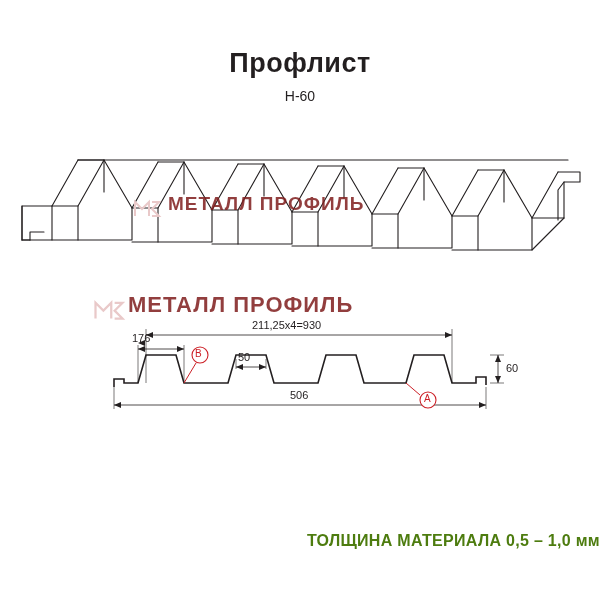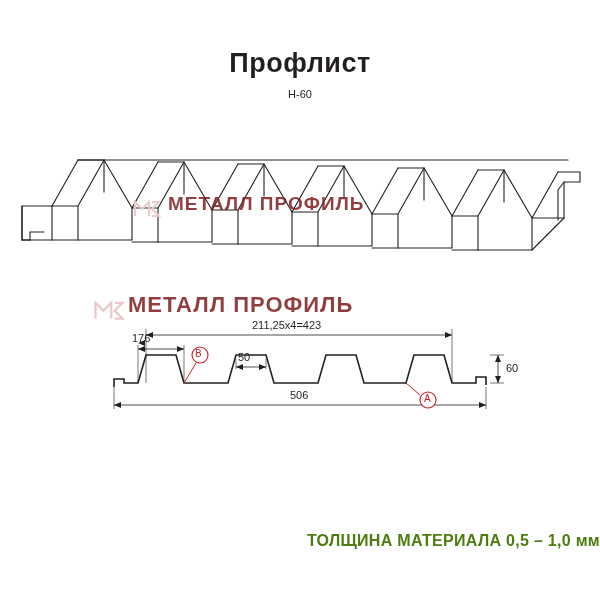--- a/index.html
+++ b/index.html
@@ -30,21 +30,21 @@
     font-weight: bold;
     letter-spacing: 0.5px;
     color: #231f20;
   }
   .subtitle {
     position: absolute;
     top: 88px;
     left: 0;
     width: 600px;
     text-align: center;
-    font-size: 11px;
+    font-size: 14px;
     color: #231f20;
   }
   .footer-note {
     position: absolute;
     top: 532px;
     left: 0;
     width: 600px;
     text-align: right;
     font-size: 16px;
     font-weight: bold;
@@ -213,21 +213,21 @@
       <path d="M398 78 l-3 -7 h6 z" fill="#231f20" stroke="none"></path>
 
       <path d="M84 78 L96 58" stroke="#cc2027" stroke-width="1"></path>
       <circle cx="100" cy="50" r="8" stroke="#cc2027" stroke-width="1.1" fill="#ffffff"></circle>
 
       <path d="M306 78 L320 90" stroke="#cc2027" stroke-width="1"></path>
       <circle cx="328" cy="95" r="8" stroke="#cc2027" stroke-width="1.1" fill="#ffffff"></circle>
     </svg>
 
     <div class="lbl" style="left:32px;top:27px;">176</div>
-    <div class="lbl" style="left:152px;top:14px;">211,25х4=423</div>
+    <div class="lbl" style="left:152px;top:14px;">211,25х4=930</div>
     <div class="lbl" style="left:138px;top:46px;">50</div>
     <div class="lbl" style="left:190px;top:84px;">506</div>
     <div class="lbl" style="left:406px;top:57px;">60</div>
     <div class="lbl" style="left:95px;top:43px;color:#cc2027;font-size:10px;">В</div>
     <div class="lbl" style="left:324px;top:88px;color:#cc2027;font-size:10px;">А</div>
   </div>
 
   <div class="footer-note">ТОЛЩИНА МАТЕРИАЛА 0,5 – 1,0 мм</div>
 </div>
 

